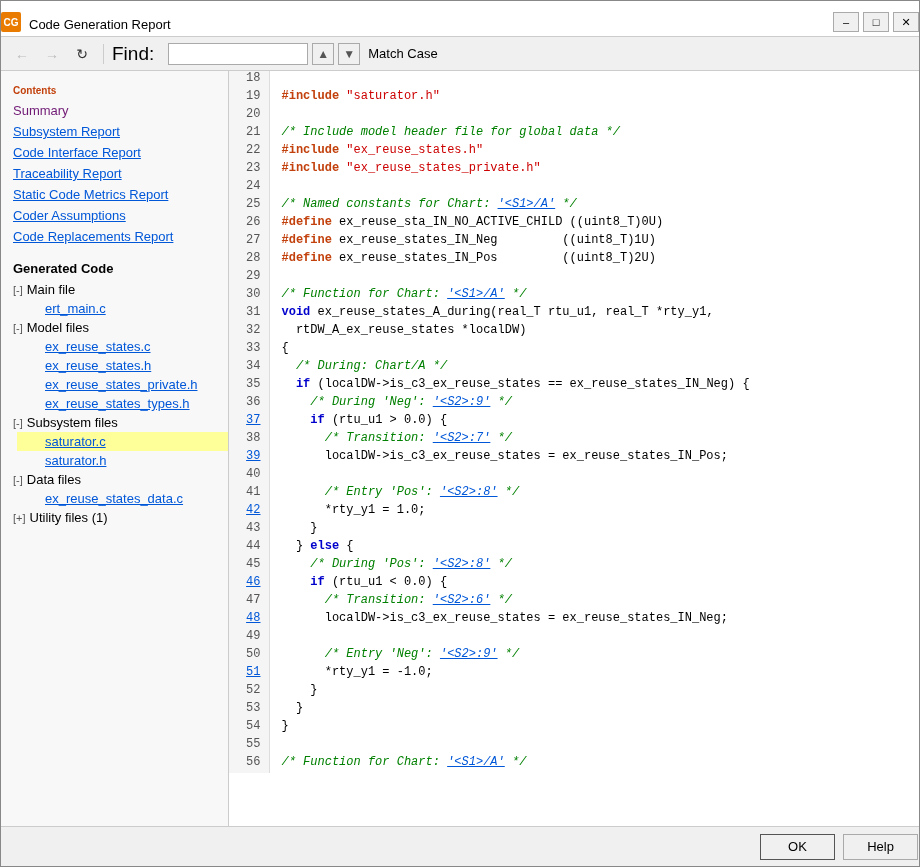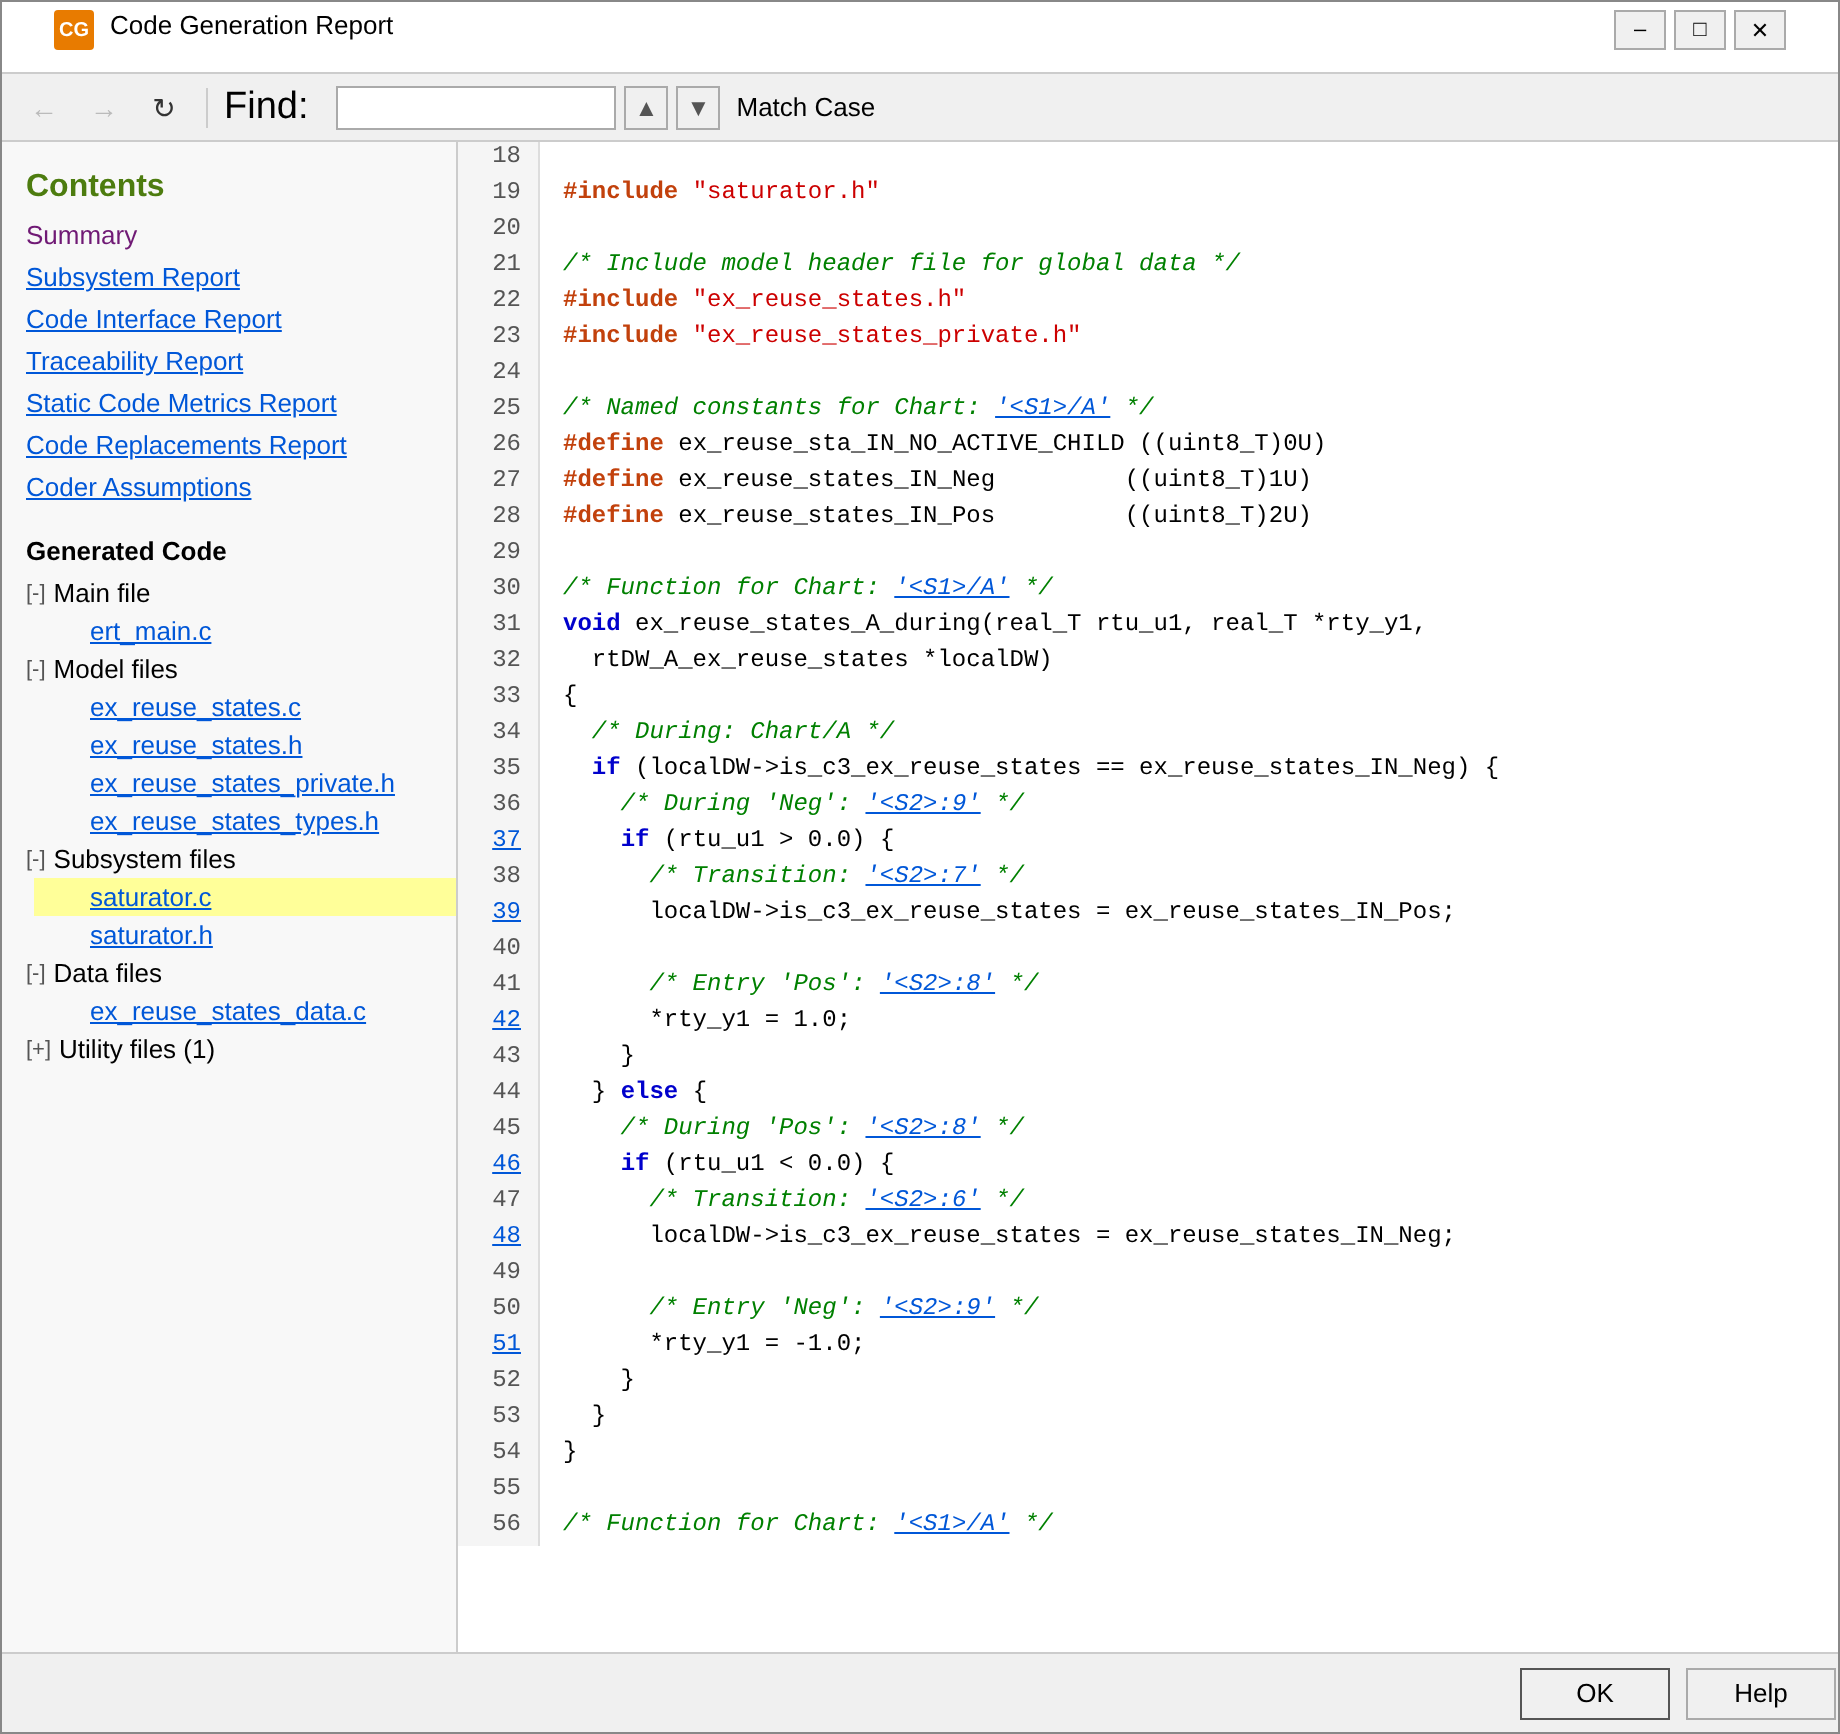--- a/index.html
+++ b/index.html
@@ -1,38 +1,38 @@
 <!DOCTYPE html>
 <html><head>
   <meta charset="utf-8">
   <style>
     * { box-sizing: border-box; margin: 0; padding: 0; }
     body { font-family: Arial, sans-serif; font-size: 13px; background: #f0f0f0; width: 920px; height: 867px; overflow: hidden; }
 
     .window { width: 920px; height: 867px; display: flex; flex-direction: column; border: 1px solid #888; background: #f0f0f0; }
 
-    .title-bar { display: flex; align-items: flex-start; background: #fff; border-bottom: 1px solid #ccc; padding: 4px 26px; height: 36px; }
+    .title-bar { display: flex; align-items: flex-end; background: #fff; border-bottom: 1px solid #ccc; padding: 4px 0; height: 36px; }
     .title-bar-icon { width: 20px; height: 20px; margin-right: 8px; background: #e87b00; border-radius: 2px; display: flex; align-items: center; justify-content: center; color: white; font-size: 10px; font-weight: bold; }
     .title-bar-title { flex: 1; font-size: 13px; color: #000; }
     .title-bar-controls { display: flex; gap: 4px; }
     .title-bar-btn { width: 26px; height: 20px; border: 1px solid #aaa; background: #f0f0f0; cursor: pointer; font-size: 11px; display: flex; align-items: center; justify-content: center; }
 
     .toolbar { display: flex; align-items: center; background: #f0f0f0; border-bottom: 1px solid #ccc; padding: 4px 8px; height: 34px; gap: 4px; }
     .toolbar-btn { width: 26px; height: 24px; border: 1px solid transparent; background: transparent; cursor: pointer; display: flex; align-items: center; justify-content: center; font-size: 14px; color: #333; }
     .toolbar-btn.disabled { color: #bbb; cursor: default; }
     .toolbar-sep { width: 1px; height: 20px; background: #ccc; margin: 0 4px; }
     .find-label { font-size: 19px; margin-right: 10px; }
     .find-input { height: 22px; width: 140px; border: 1px solid #aaa; background: #fff; padding: 0 4px; font-size: 12px; }
     .find-arrow-btn { width: 22px; height: 22px; border: 1px solid #aaa; background: #f0f0f0; cursor: pointer; display: flex; align-items: center; justify-content: center; font-size: 12px; color: #555; }
     .match-case-label { font-size: 13px; margin-left: 4px; }
 
     .main-content { display: flex; flex: 1; overflow: hidden; }
 
     .sidebar { width: 228px; min-width: 228px; background: #f8f8f8; border-right: 1px solid #ccc; overflow-y: auto; padding: 8px 0; display: flex; flex-direction: column; }
-    .sidebar-section-title { font-weight: bold; font-size: 16px; padding: 6px 12px 4px 12px; color: #4d7c0f; }
+    .sidebar-section-title { font-weight: bold; font-size: 10px; padding: 6px 12px 4px 12px; color: #c2410c; }
     .sidebar-link { color: #0057d8; text-decoration: underline; cursor: pointer; padding: 3px 12px; font-size: 13px; display: block; }
     .sidebar-link.no-link { color: #701a75; text-decoration: none; }
 
     .sidebar-gen-section { margin-top: 8px; }
     .sidebar-gen-title { font-weight: bold; font-size: 13px; padding: 6px 12px 4px 12px; }
     .tree-item { padding: 2px 12px; font-size: 13px; cursor: pointer; display: flex; align-items: center; }
     .tree-item.expandable { color: #000; }
     .tree-collapse { color: #555; margin-right: 4px; font-size: 11px; }
     .tree-label { }
     .tree-children { padding-left: 16px; }
@@ -91,22 +91,22 @@
   <div class="main-content">
 
     <div class="sidebar">
       <div class="sidebar-section-title">Contents</div>
 
       <a class="sidebar-link no-link">Summary</a>
       <a class="sidebar-link">Subsystem Report</a>
       <a class="sidebar-link">Code Interface Report</a>
       <a class="sidebar-link">Traceability Report</a>
       <a class="sidebar-link">Static Code Metrics Report</a>
+      <a class="sidebar-link">Coder Assumptions</a>
       <a class="sidebar-link">Code Replacements Report</a>
-      <a class="sidebar-link">Coder Assumptions</a>
 
       <div class="sidebar-gen-section">
         <div class="sidebar-gen-title">Generated Code</div>
 
         <div class="tree-item expandable">
           <span class="tree-collapse">[-]</span>
           <span class="tree-label">Main file</span>
         </div>
         <div class="tree-children">
           <a class="tree-file">ert_main.c</a>

